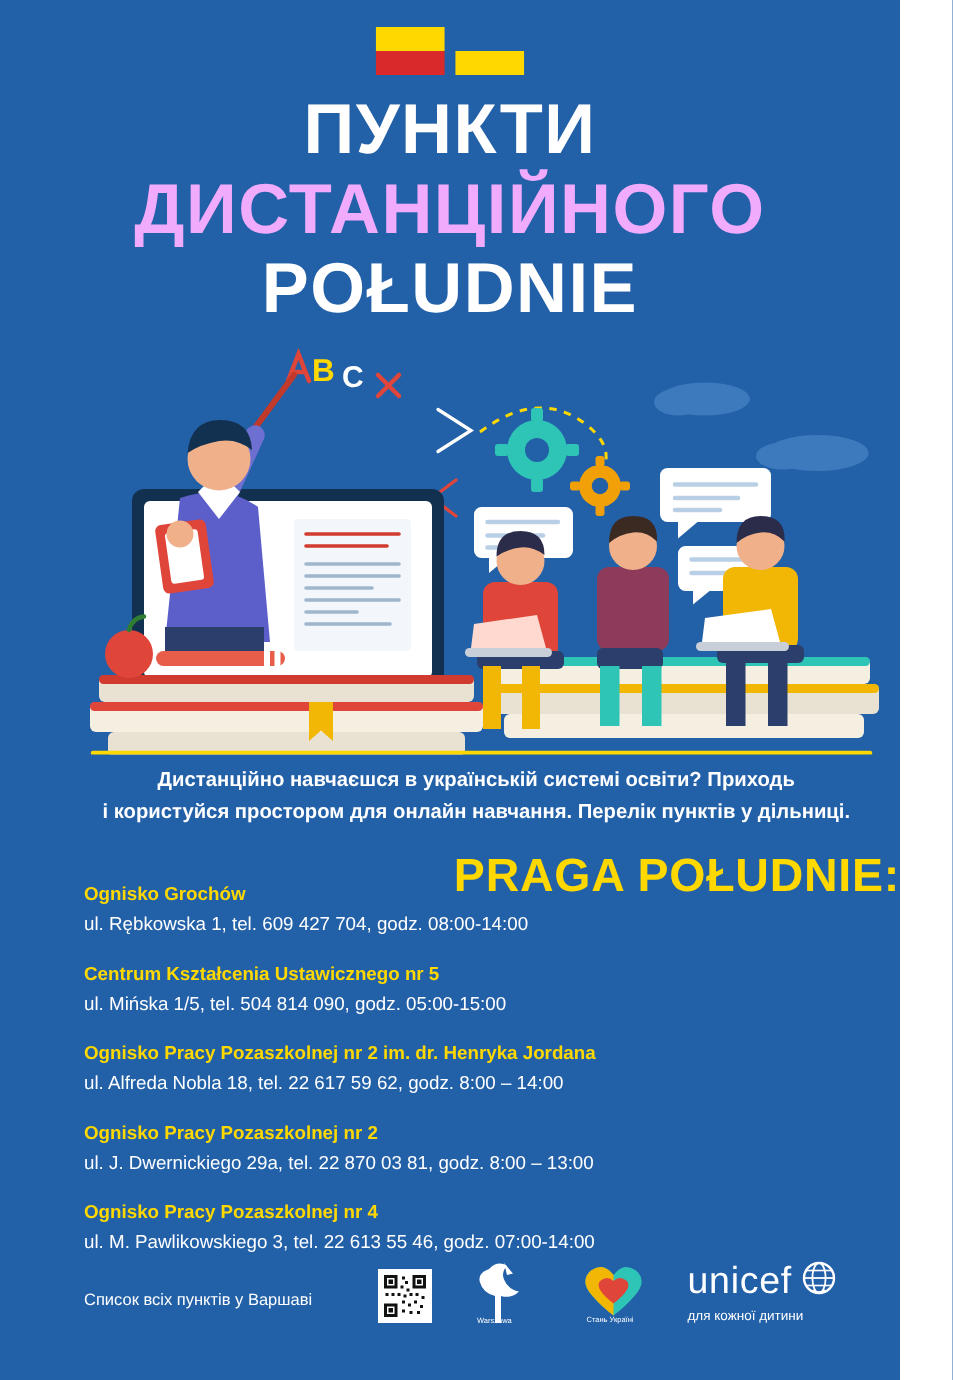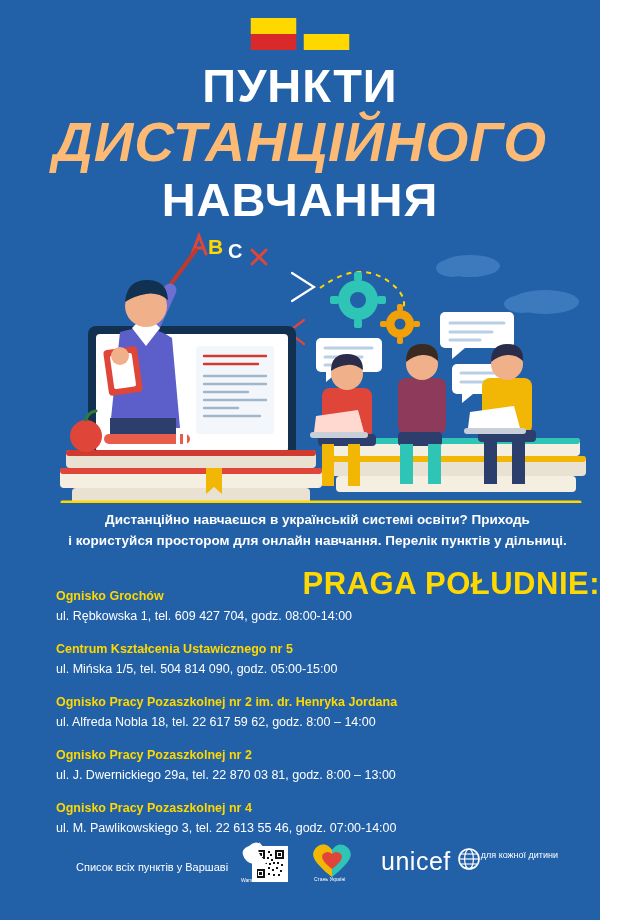--- a/index.html
+++ b/index.html
@@ -43,21 +43,21 @@
     left: 0;
     width: 100%;
     text-align: center;
     line-height: 1.0;
   }
   .title-line {
     font-weight: 800;
     letter-spacing: 1px;
   }
   .title-1 { font-size: 47px; color: #ffffff; }
-  .title-2 { font-size: 55px; color: #fdba74; margin-top: 6px; font-style: italic; }
+  .title-2 { font-size: 47px; color: #f0abfc; margin-top: 6px; }
   .title-3 { font-size: 47px; color: #ffffff; margin-top: 6px; }
 
   
   .illustration {
     position: absolute;
     top: 228px;
     left: 0;
     width: 635px;
     height: 275px;
   }
@@ -112,21 +112,20 @@
 
   
   .footer-note {
     position: absolute;
     left: 56px;
     bottom: 44px;
     color: #ffffff;
     font-size: 11px;
     line-height: 1.45;
     width: 200px;
-    margin-left: 20px;
   }
   .qr {
     position: absolute;
     left: 252px;
     bottom: 38px;
     width: 36px;
     height: 36px;
     background: #ffffff;
     padding: 3px;
   }
@@ -137,21 +136,21 @@
     right: 42px;
     bottom: 36px;
     display: flex;
     align-items: center;
     gap: 22px;
   }
   .logo-warsaw { width: 46px; height: 46px; }
   .logo-heart { width: 54px; height: 46px; }
   .unicef-wrap {
     display: flex;
-    flex-direction: row;
+    flex-direction: column;
     align-items: flex-start;
   }
   .unicef-top { display: flex; align-items: center; gap: 6px; }
   .unicef-word {
     color: #ffffff;
     font-size: 25px;
     font-weight: 400;
     letter-spacing: 0.5px;
   }
   .unicef-tag {
@@ -172,21 +171,21 @@
     </div>
     <div class="flag">
       <div class="band" style="background:#2260a8"></div>
       <div class="band" style="background:#ffd800"></div>
     </div>
   </div>
 
   <div class="title-block">
     <div class="title-line title-1">ПУНКТИ</div>
     <div class="title-line title-2">ДИСТАНЦІЙНОГО</div>
-    <div class="title-line title-3">НАВЧАННЯ</div>
+    <div class="title-line title-3">POŁUDNIE</div>
   </div>
 
   <div class="illustration">
     <svg width="635" height="275" viewBox="0 0 635 275" xmlns="http://www.w3.org/2000/svg">
 
       <g fill="#3d79bd">
         <ellipse cx="470" cy="38" rx="30" ry="11"></ellipse>
         <ellipse cx="452" cy="40" rx="16" ry="9"></ellipse>
         <ellipse cx="545" cy="74" rx="34" ry="12"></ellipse>
         <ellipse cx="522" cy="76" rx="18" ry="9"></ellipse>

